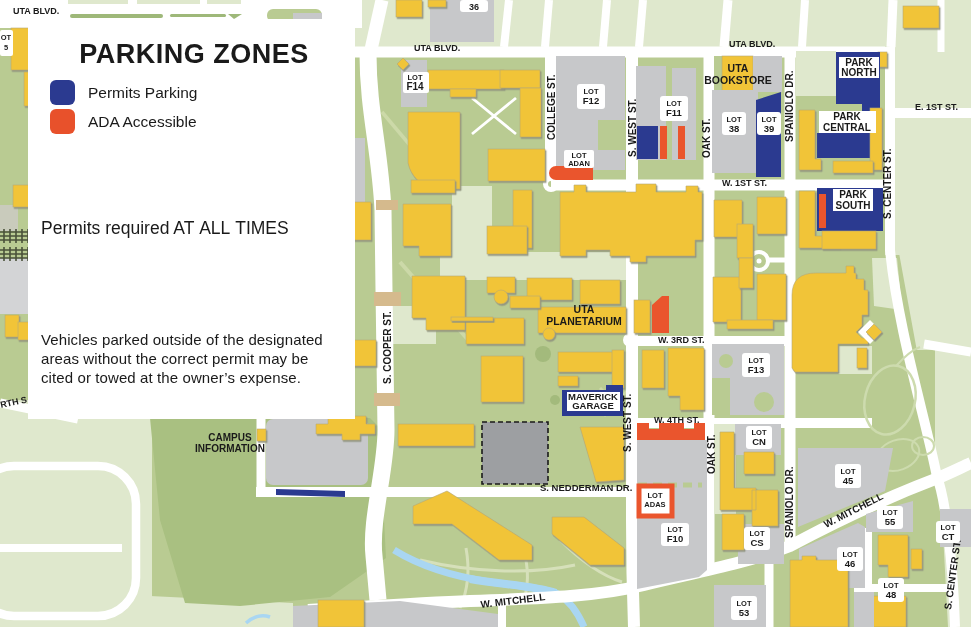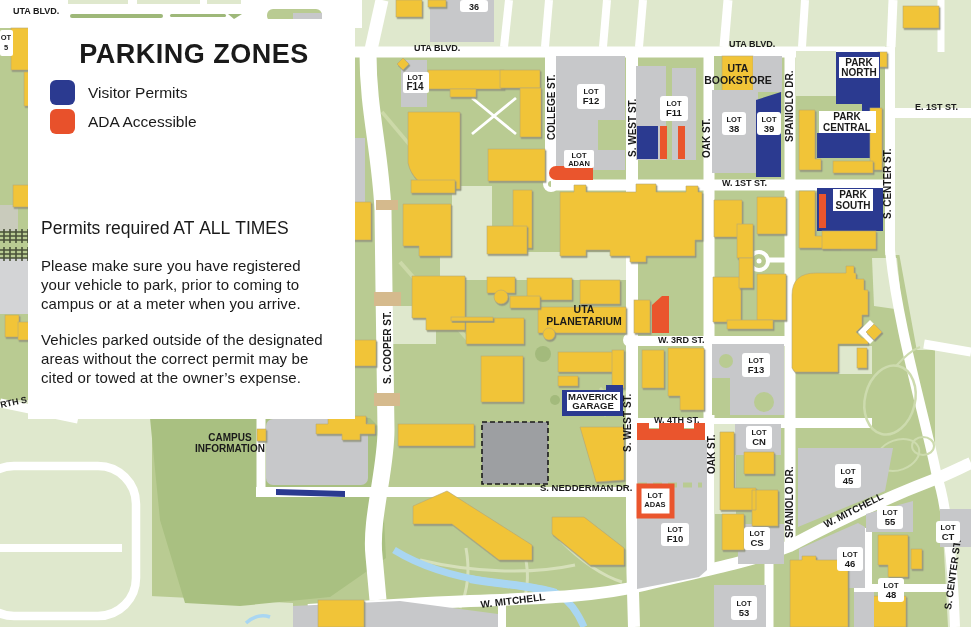--- a/index.html
+++ b/index.html
@@ -602,25 +602,24 @@
         </g>
 </g>
 </svg>
 
 <div class="panel">
 
   <div class="title">PARKING ZONES</div>
 
   <div class="sw" style="left:22px;top:61px;background:#2b3a90"></div>
 
-  <div class="leg" style="top:65px">Visitor Permits</div>
+  <div class="leg" style="top:65px">Permits Parking</div>
 
   <div class="sw" style="left:22px;top:90px;background:#e8512b"></div>
 
   <div class="leg" style="top:94px">ADA Accessible</div>
 
   <div class="permits">Permits required AT&nbsp;ALL&nbsp;TIMES</div>
 
-  <div class="para" style="top:237px">Please make sure you have registered<br>your vehicle to park, prior to coming to<br>campus or at a meter when you arrive.</div>
 
   <div class="para" style="top:311px">Vehicles parked outside of the designated<br>areas without the correct permit may be<br>cited or towed at the owner’s expense.</div>
 </div>
 </div>
 
 </body></html>

